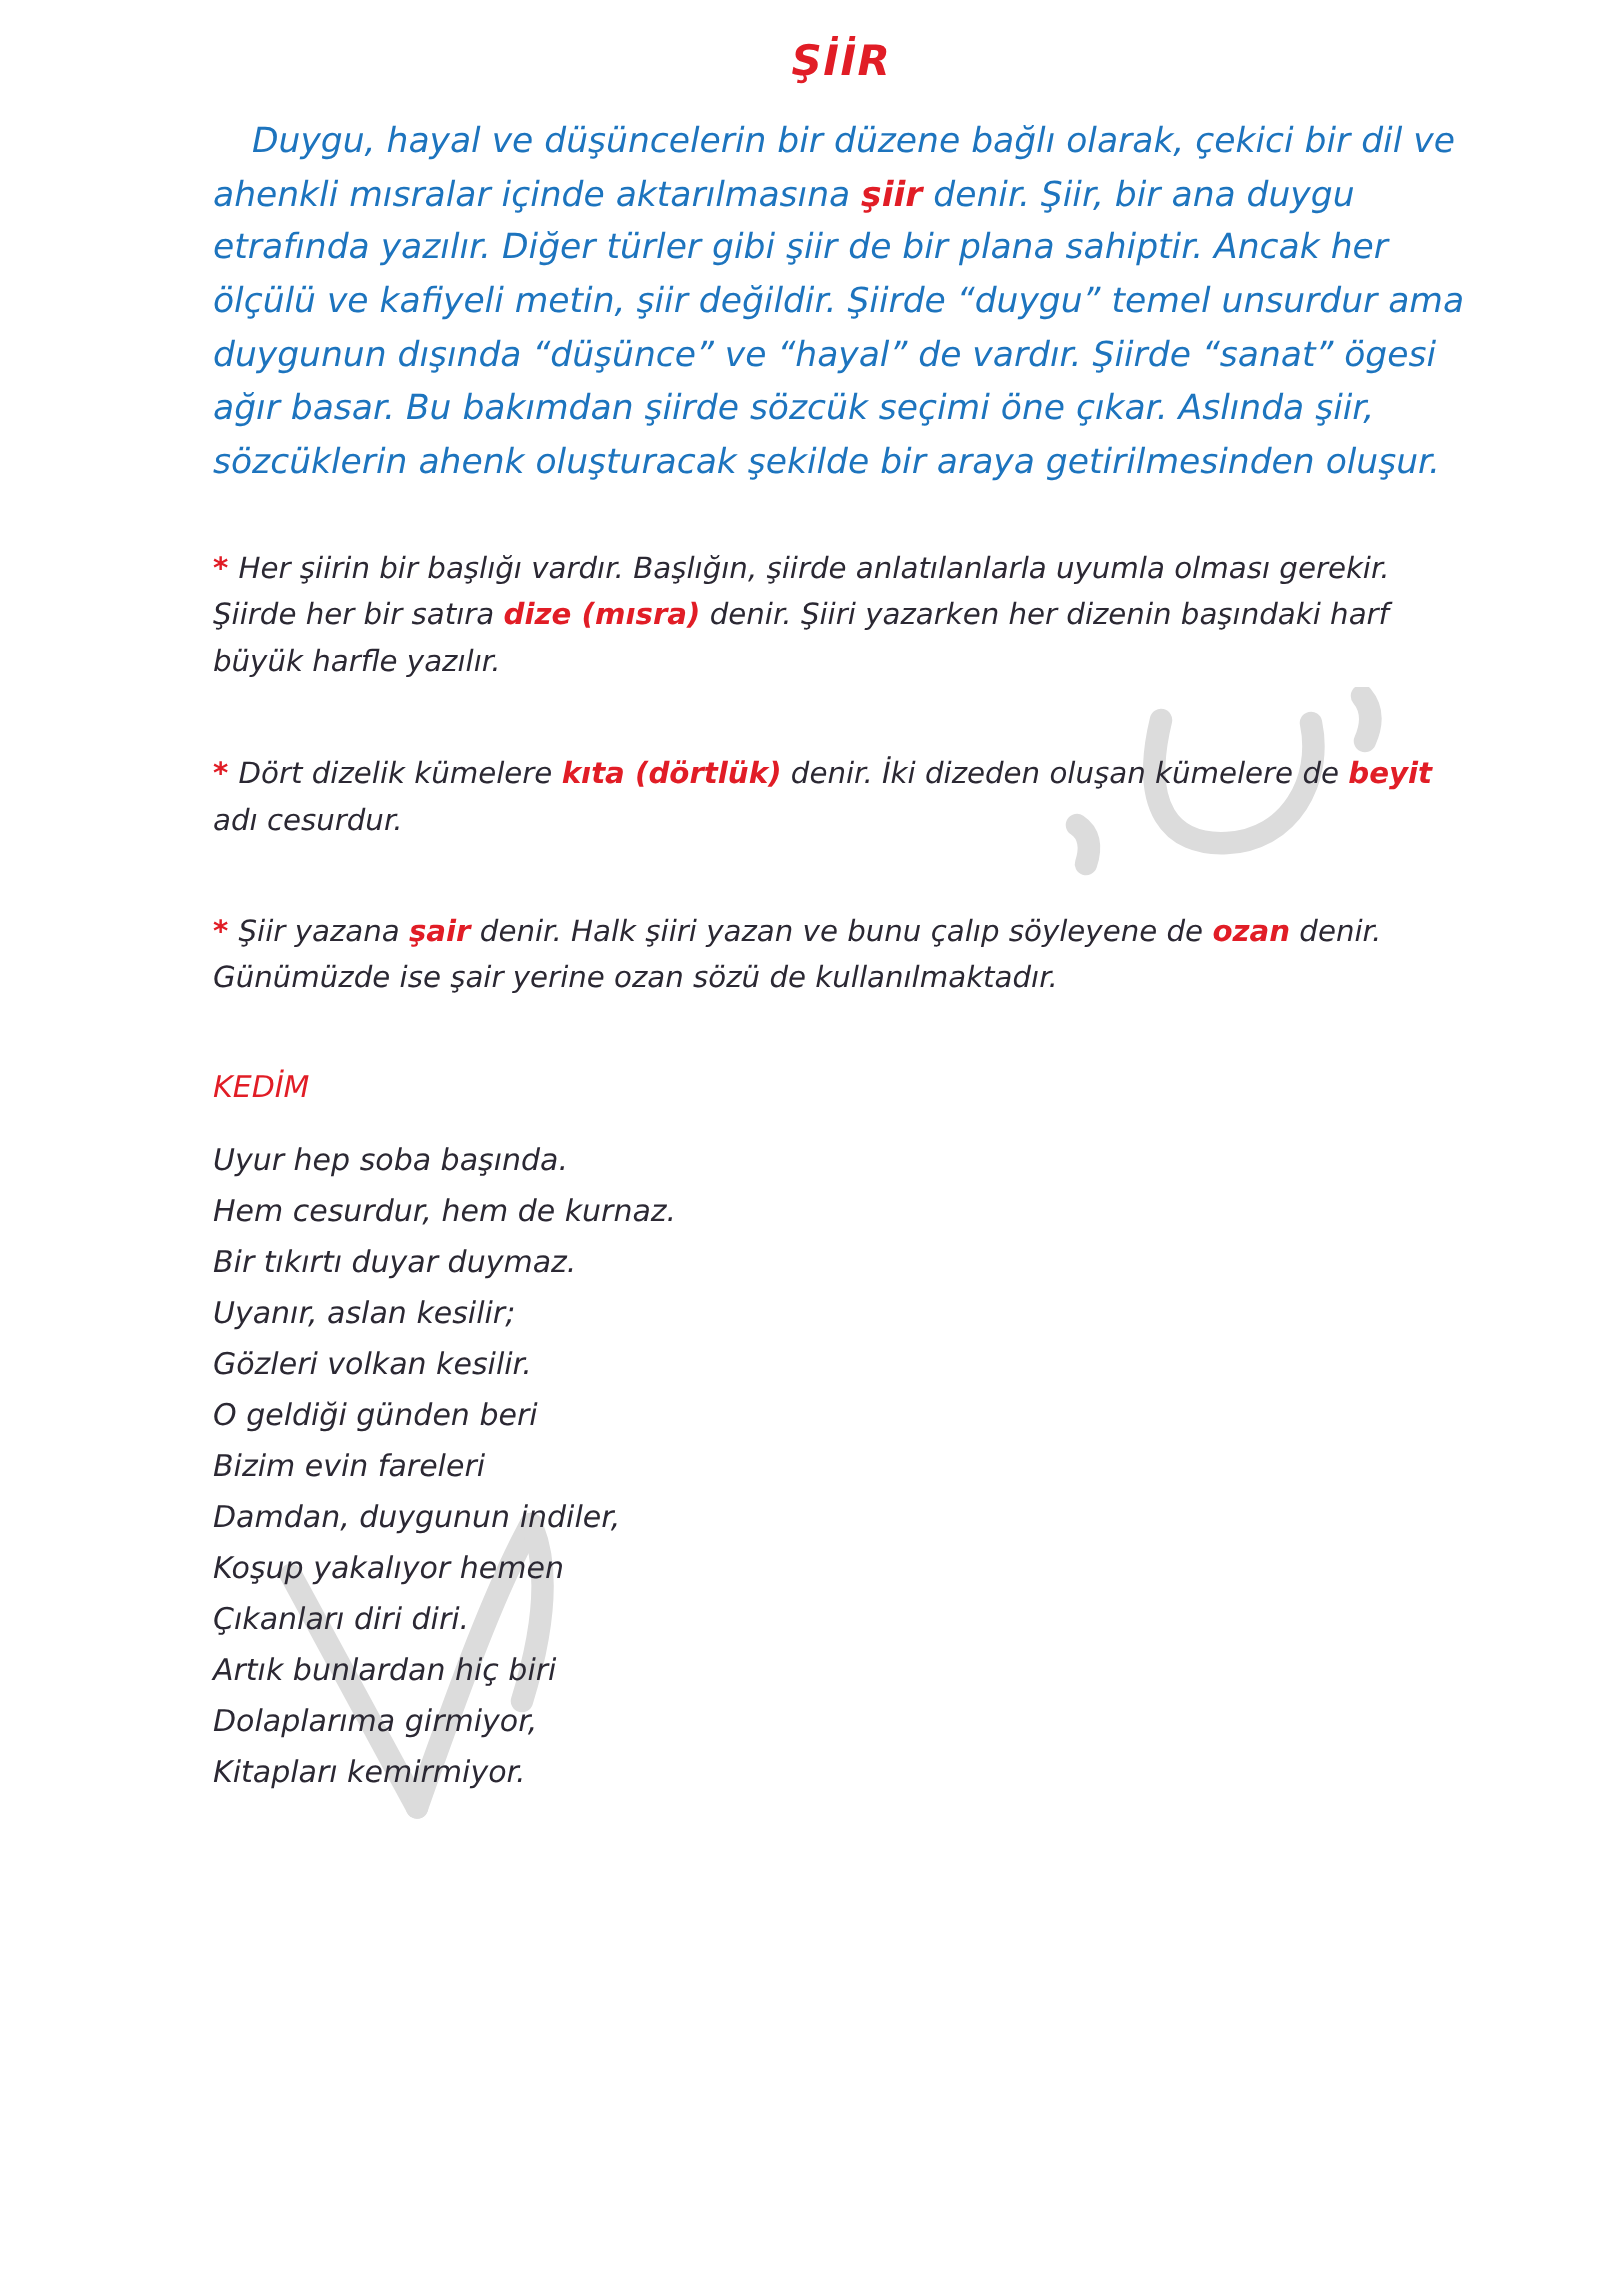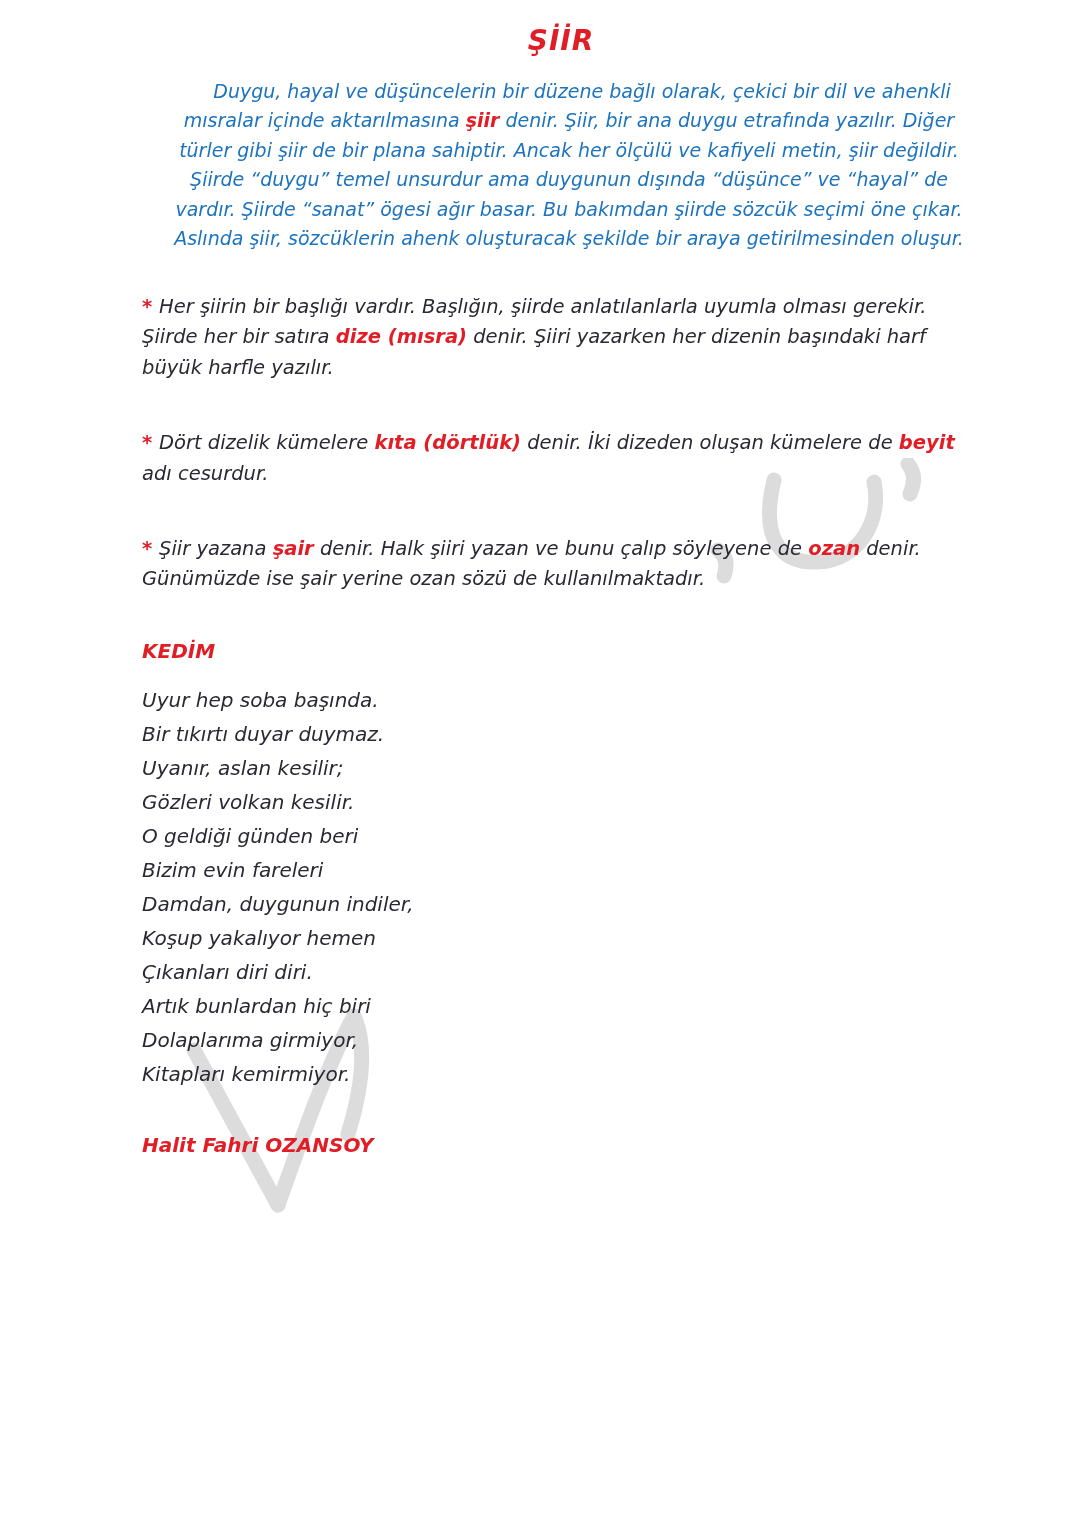--- a/index.html
+++ b/index.html
@@ -26,39 +26,38 @@
   .doc-title {
     text-align: center;
     color: #e11d26;
     font-size: 28px;
     font-weight: bold;
     letter-spacing: 1px;
     margin: 0 0 20px 0;
   }
   .intro {
     color: #1d74be;
-    font-size: 19px;
+    font-size: 23px;
     line-height: 1.55;
-    margin: 0 0 38px 16px;
+    margin: 0 0 38px 0;
     text-indent: 26px;
-    text-align: center;
   }
   .bullet {
     color: #2b2833;
     font-size: 19.5px;
     line-height: 1.58;
     margin: 0 0 44px 0;
   }
   .seg-red { color: #e11d26; font-weight: bold; }
   .seg-blue { color: #1d74be; }
   .seg-dark { color: #2b2833; }
   .poem-title {
     color: #e11d26;
     font-size: 20px;
-    font-weight: bold;
+    font-weight: normal;
     margin: 4px 0 20px 0;
   }
   .poem .poem-line {
     color: #2b2833;
     font-size: 20px;
     line-height: 34px;
   }
   .poem-author {
     color: #e11d26;
     font-size: 20px;
@@ -96,29 +95,29 @@
     <p class="bullet"><span class="seg-red">* </span><span class="seg-dark">Her şiirin bir başlığı vardır. Başlığın, şiirde anlatılanlarla uyumla olması gerekir. Şiirde her bir satıra </span><span class="seg-red">dize (mısra)</span><span class="seg-dark"> denir. Şiiri yazarken her dizenin başındaki harf büyük harfle yazılır.</span></p>
 
     <p class="bullet"><span class="seg-red">* </span><span class="seg-dark">Dört dizelik kümelere </span><span class="seg-red">kıta (dörtlük)</span><span class="seg-dark"> denir. İki dizeden oluşan kümelere de </span><span class="seg-red">beyit</span><span class="seg-dark"> adı cesurdur.</span></p>
 
     <p class="bullet"><span class="seg-red">* </span><span class="seg-dark">Şiir yazana </span><span class="seg-red">şair</span><span class="seg-dark"> denir. Halk şiiri yazan ve bunu çalıp söyleyene de </span><span class="seg-red">ozan</span><span class="seg-dark"> denir. Günümüzde ise şair yerine ozan sözü de kullanılmaktadır.</span></p>
 
     <h2 class="poem-title">KEDİM</h2>
 
     <div class="poem">
         <div class="poem-line">Uyur hep soba başında.</div>
+        <div class="poem-line">Hem cesurdur, hem de kurnaz.</div>
         <div class="poem-line">Bir tıkırtı duyar duymaz.</div>
         <div class="poem-line">Uyanır, aslan kesilir;</div>
         <div class="poem-line">Gözleri volkan kesilir.</div>
         <div class="poem-line">O geldiği günden beri</div>
         <div class="poem-line">Bizim evin fareleri</div>
         <div class="poem-line">Damdan, duygunun indiler,</div>
         <div class="poem-line">Koşup yakalıyor hemen</div>
         <div class="poem-line">Çıkanları diri diri.</div>
         <div class="poem-line">Artık bunlardan hiç biri</div>
         <div class="poem-line">Dolaplarıma girmiyor,</div>
         <div class="poem-line">Kitapları kemirmiyor.</div>
       </div>
 
-    <p class="poem-author">Halit Fahri OZANSOY</p>
 
   </div>
 </div>
 
 </body></html>

